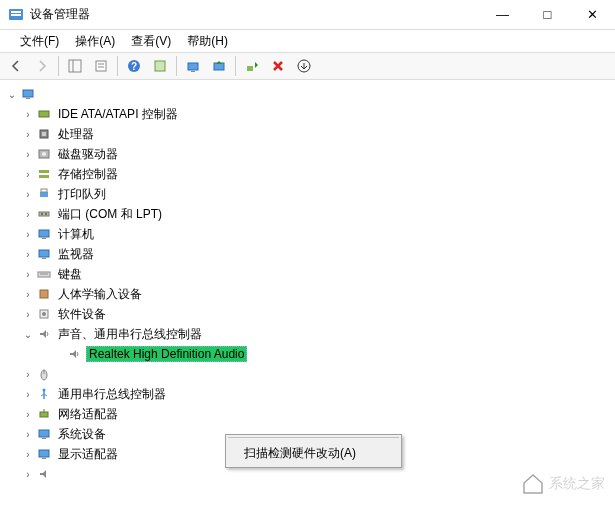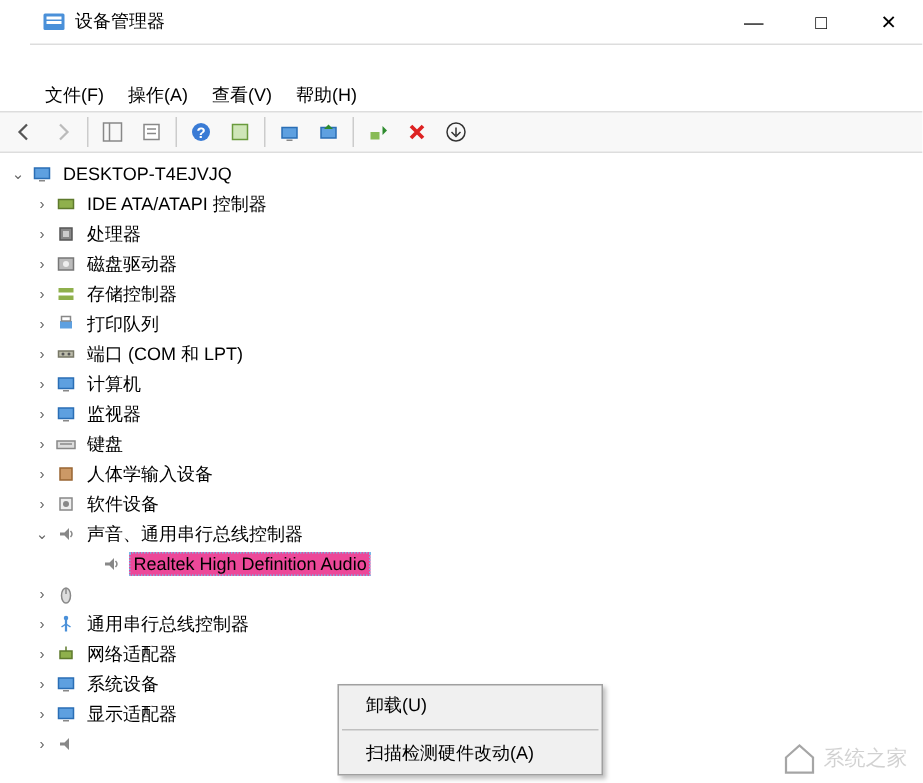--- a/index.html
+++ b/index.html
@@ -1,36 +1,36 @@
 <!DOCTYPE html>
 <html><head>
 <meta charset="utf-8">
 <style>
 * { box-sizing: border-box; margin: 0; padding: 0; font-family: "Microsoft YaHei", "Segoe UI", sans-serif; }
 body { width: 615px; height: 522px; background: #fff; overflow: hidden; position: relative; }
 
-.titlebar { height: 30px; display: flex; align-items: center; padding-left: 8px; border-bottom: 1px solid #ddd; margin-left: 20px; }
+.titlebar { height: 30px; display: flex; align-items: center; padding-left: 8px; border-bottom: 1px solid #ddd; }
 .titlebar .icon { width: 16px; height: 16px; margin-right: 6px; }
 .titlebar .title { font-size: 12px; flex: 1; }
 .winbtns { display: flex; }
 .winbtn { width: 45px; height: 29px; display: flex; align-items: center; justify-content: center; font-size: 13px; }
 
-.menubar { height: 22px; display: flex; align-items: center; padding: 0 22px; font-size: 12px; gap: 0; margin-top: 22px; }
+.menubar { height: 22px; display: flex; align-items: center; padding: 0 12px; font-size: 12px; gap: 0; }
 .menubar .mitem { padding: 2px 8px; }
 
 .toolbar { height: 28px; border-top: 1px solid #ddd; border-bottom: 1px solid #ddd; display: flex; align-items: center; padding: 0 4px; gap: 2px; background: #f8f8f8; }
 .tbtn { width: 24px; height: 22px; display: flex; align-items: center; justify-content: center; border: 1px solid transparent; }
 .tsep { width: 1px; height: 20px; background: #ccc; margin: 0 2px; }
 
 .content { position: relative; height: calc(522px - 30px - 22px - 28px); overflow: auto; padding: 4px 0; }
 .tree { font-size: 12px; }
 .node { display: flex; align-items: center; height: 20px; padding-left: 4px; white-space: nowrap; }
 .node .expander { width: 16px; display: inline-flex; justify-content: center; align-items: center; font-size: 10px; color: #666; cursor: pointer; }
 .node .nicon { width: 16px; height: 16px; margin-right: 4px; display: inline-flex; align-items: center; justify-content: center; }
-.node.selected .label { background: #ec4899; border: 1px dotted #7ab7e8; padding: 0 2px; }
+.node.selected .label { background: #22c55e; border: 1px dotted #7ab7e8; padding: 0 2px; }
 .node.selected .label span { }
 .node .label { padding: 0 2px; }
 .indent-0 { padding-left: 4px; }
 .indent-1 { padding-left: 20px; }
 .indent-2 { padding-left: 50px; }
 
 .ctxmenu { position: absolute; left: 225px; top: 354px; width: 177px; background: #f0f0f0; border: 1px solid #a0a0a0; box-shadow: 2px 2px 3px rgba(0,0,0,.25); font-size: 12px; z-index: 10; }
 .ctxitem { padding: 5px 18px; }
 .ctxsep { height: 1px; background: #c0c0c0; margin: 2px 2px; }
 
@@ -138,21 +138,20 @@
 <div class="content">
   <div class="tree">
     <div class="node indent-0">
       <span class="expander">⌄</span>
       <span class="nicon">
           <svg width="14" height="14" viewBox="0 0 14 14">
             <rect x="2" y="3" width="10" height="7" fill="#5ea0e0" stroke="#2a6eb5"></rect>
             <rect x="5" y="11" width="4" height="1" fill="#888"></rect>
           </svg>
         </span>
-      <span class="label">DESKTOP-T4EJVJQ</span>
     </div>
     <div id="tree-children">
         <div class="node indent-1">
           <span class="expander">›</span>
           <span class="nicon">
             <svg width="14" height="14" viewBox="0 0 14 14">
               <rect x="2" y="4" width="10" height="6" fill="#8fb04c" stroke="#5e7a2c"></rect>
             </svg>
           </span>
           <span class="label">IDE ATA/ATAPI 控制器</span>
@@ -333,21 +332,20 @@
           <span class="nicon">
             <svg width="14" height="14" viewBox="0 0 14 14">
               <path d="M3 6 L6 6 L9 3 L9 11 L6 8 L3 8 Z" fill="#888"></path>
             </svg>
           </span>
         </div>
       </div>
   </div>
 
   <div class="ctxmenu" id="ctxmenu">
-      <div class="ctxitem">卸载(U)</div>
       <div class="ctxsep"></div>
       <div class="ctxitem">扫描检测硬件改动(A)</div>
     </div>
 
   <div class="watermark">
     <svg class="house" viewBox="0 0 24 24">
         <path d="M3 11 L12 3 L21 11 V21 H3 Z" fill="none" stroke="#000" stroke-width="1.5"></path>
       </svg>
     <span>系统之家</span>
   </div>

